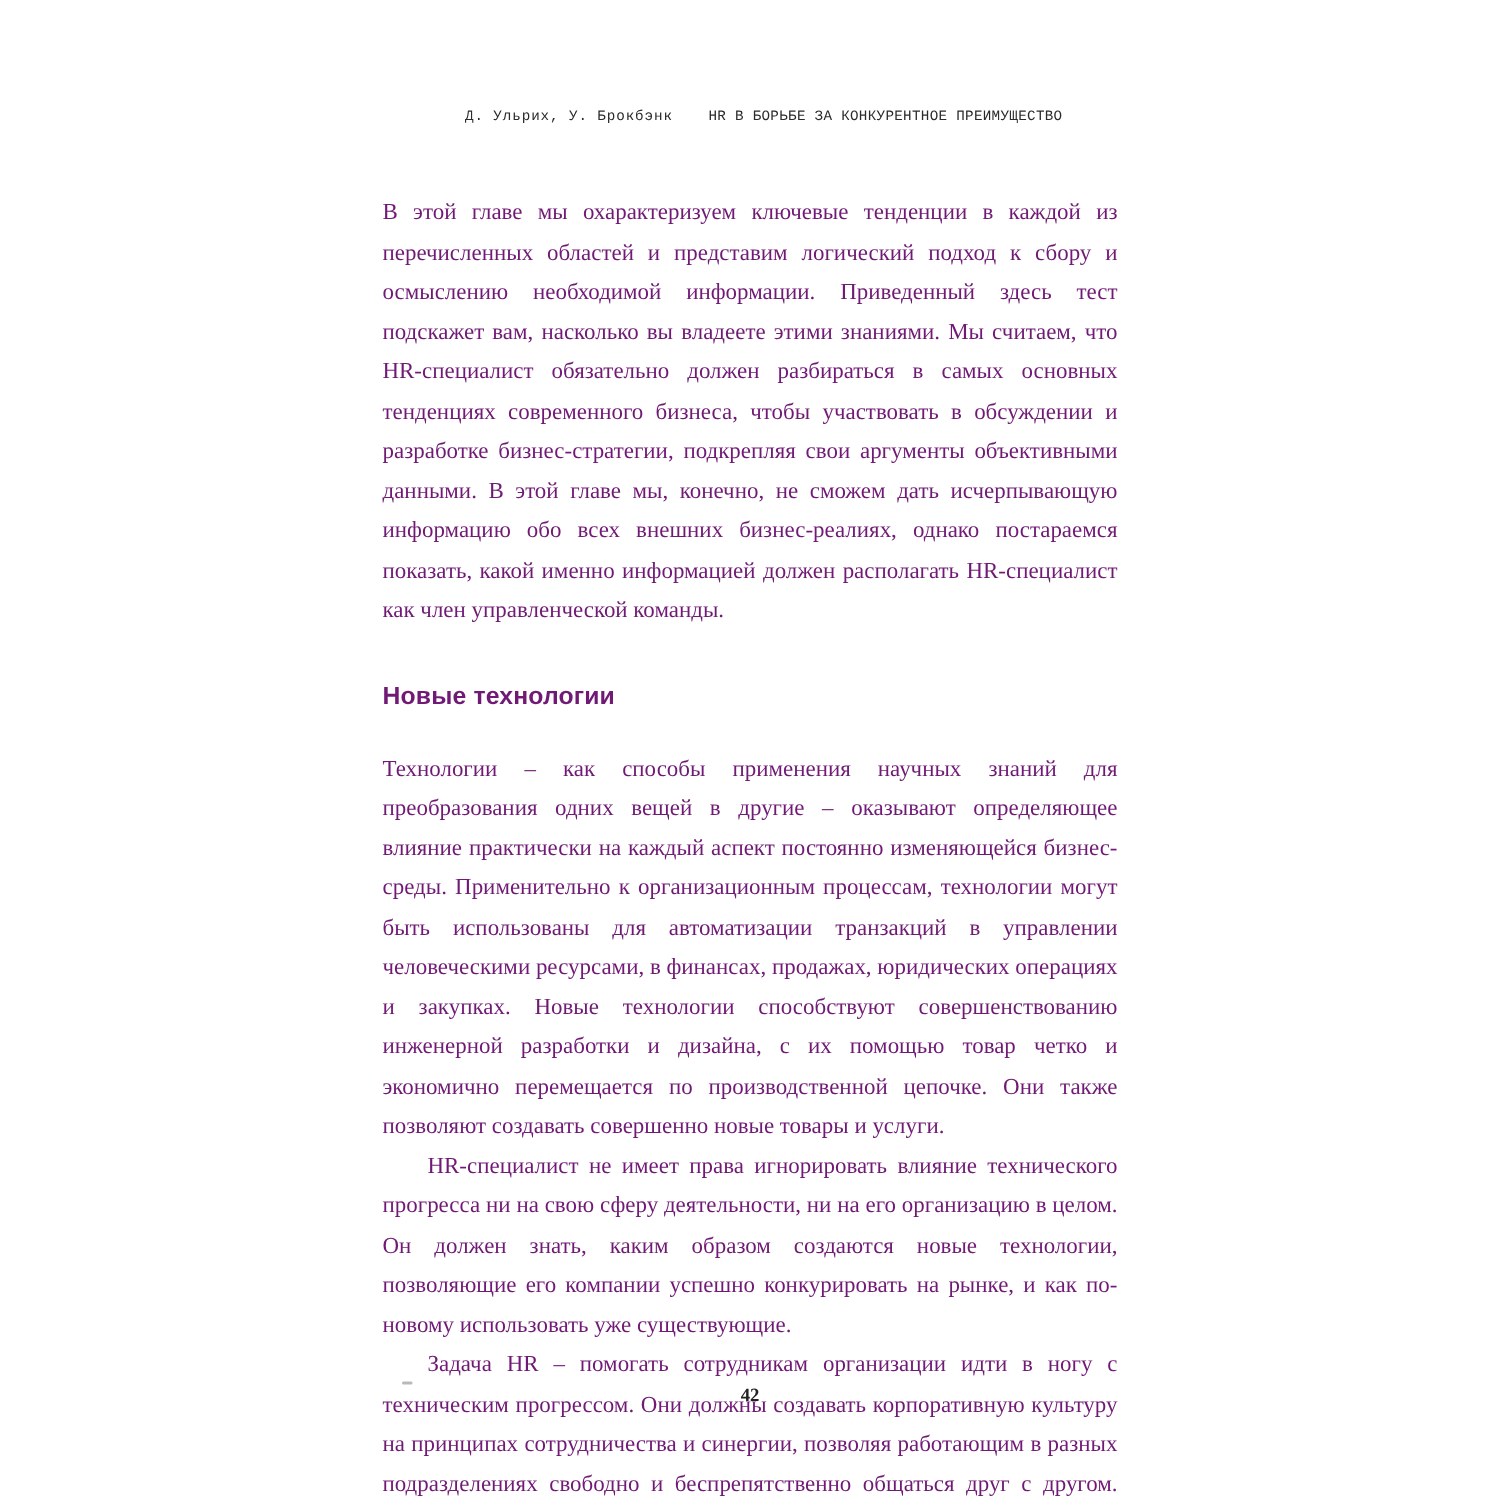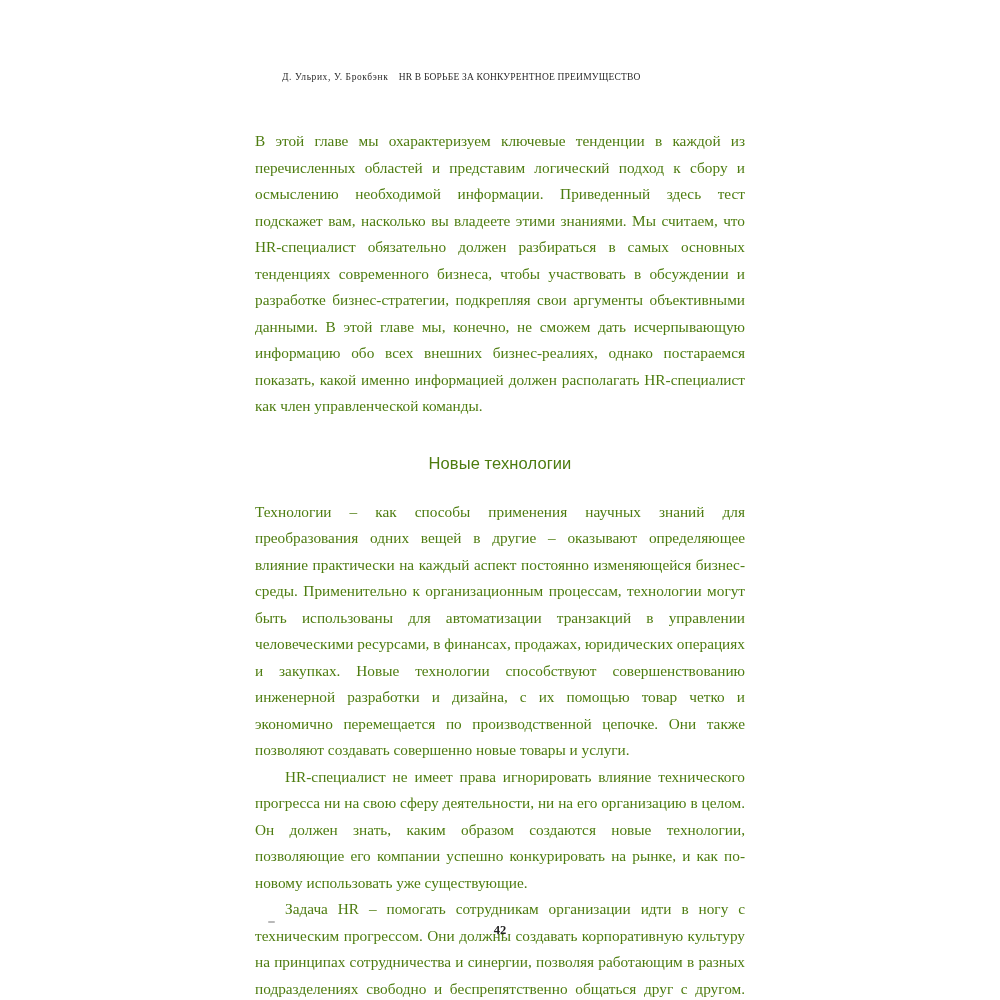--- a/index.html
+++ b/index.html
@@ -21,53 +21,52 @@
     overflow: hidden;
   }
   .page-inner {
     position: absolute;
     left: 255px;
     top: 60px;
     width: 490px;
     height: 880px;
   }
   .running-head {
-    font-family: Liberation Serif, serif;
+    font-family: Liberation Mono, monospace;
     font-size: 9.5px;
     letter-spacing: 0.2px;
     color: #2b2b2b;
-    margin: 0 0 0 27px;
+    margin: 0 0 0 55px;
     padding-top: 12px;
     white-space: nowrap;
   }
   .running-head .author {
     letter-spacing: 0.6px;
   }
   .body-block {
     margin-top: 46px;
   }
   p.para {
     margin: 0;
     font-size: 15.3px;
     line-height: 26.5px;
     text-align: justify;
     text-justify: inter-word;
-    color: #4d7c0f;
+    color: #701a75;
     hyphens: manual;
   }
   p.indent {
     text-indent: 30px;
   }
   h2.section-title {
     font-family: "Liberation Sans", sans-serif;
-    font-weight: normal;
+    font-weight: bold;
     font-size: 16.5px;
-    text-align: center;
     margin: 34px 0 26px 0;
-    color: #4d7c0f;
+    color: #701a75;
     letter-spacing: 0.1px;
   }
   .folio {
     position: absolute;
     left: 0;
     right: 0;
     bottom: 62px;
     text-align: center;
     font-family: Liberation Serif, serif;
     font-weight: bold;

